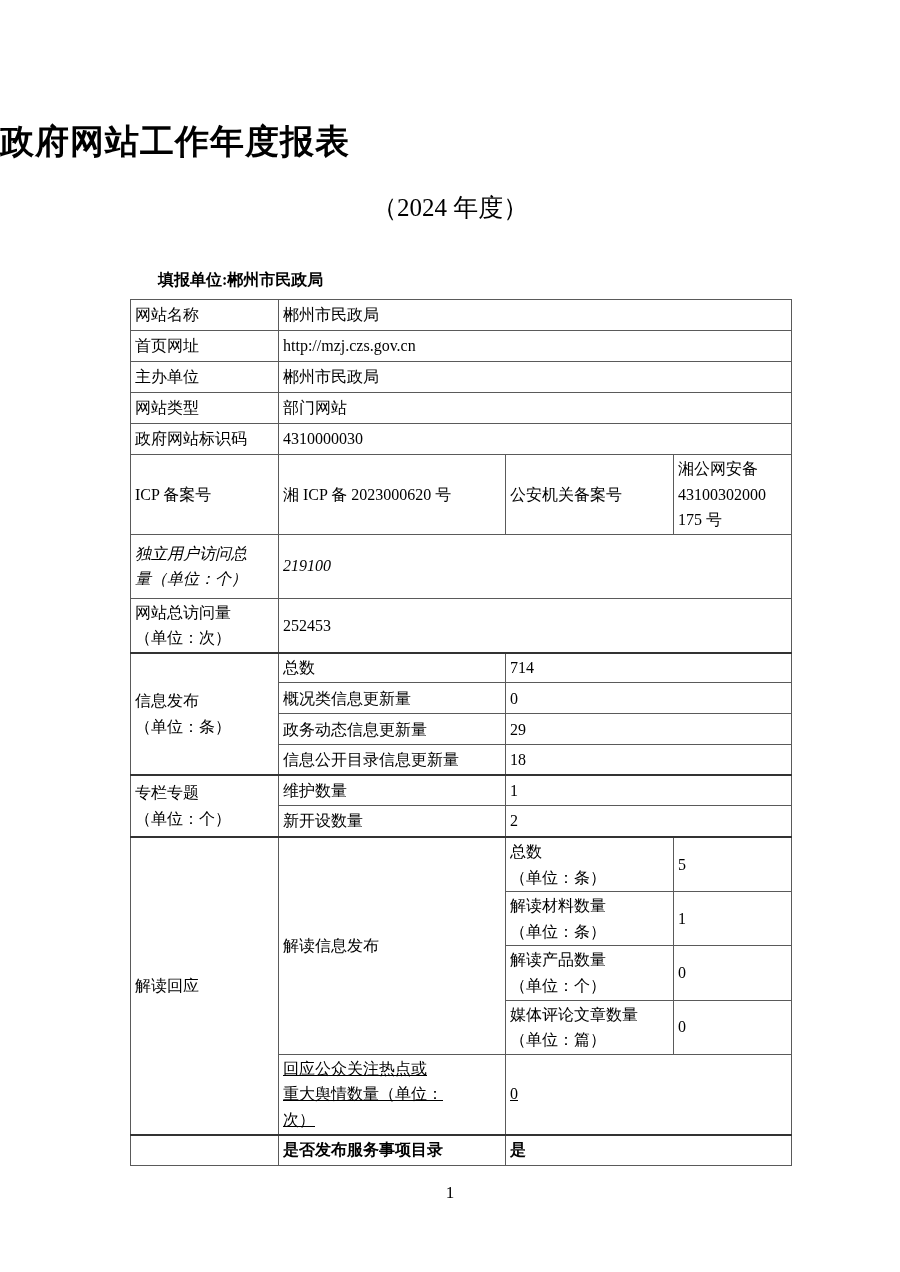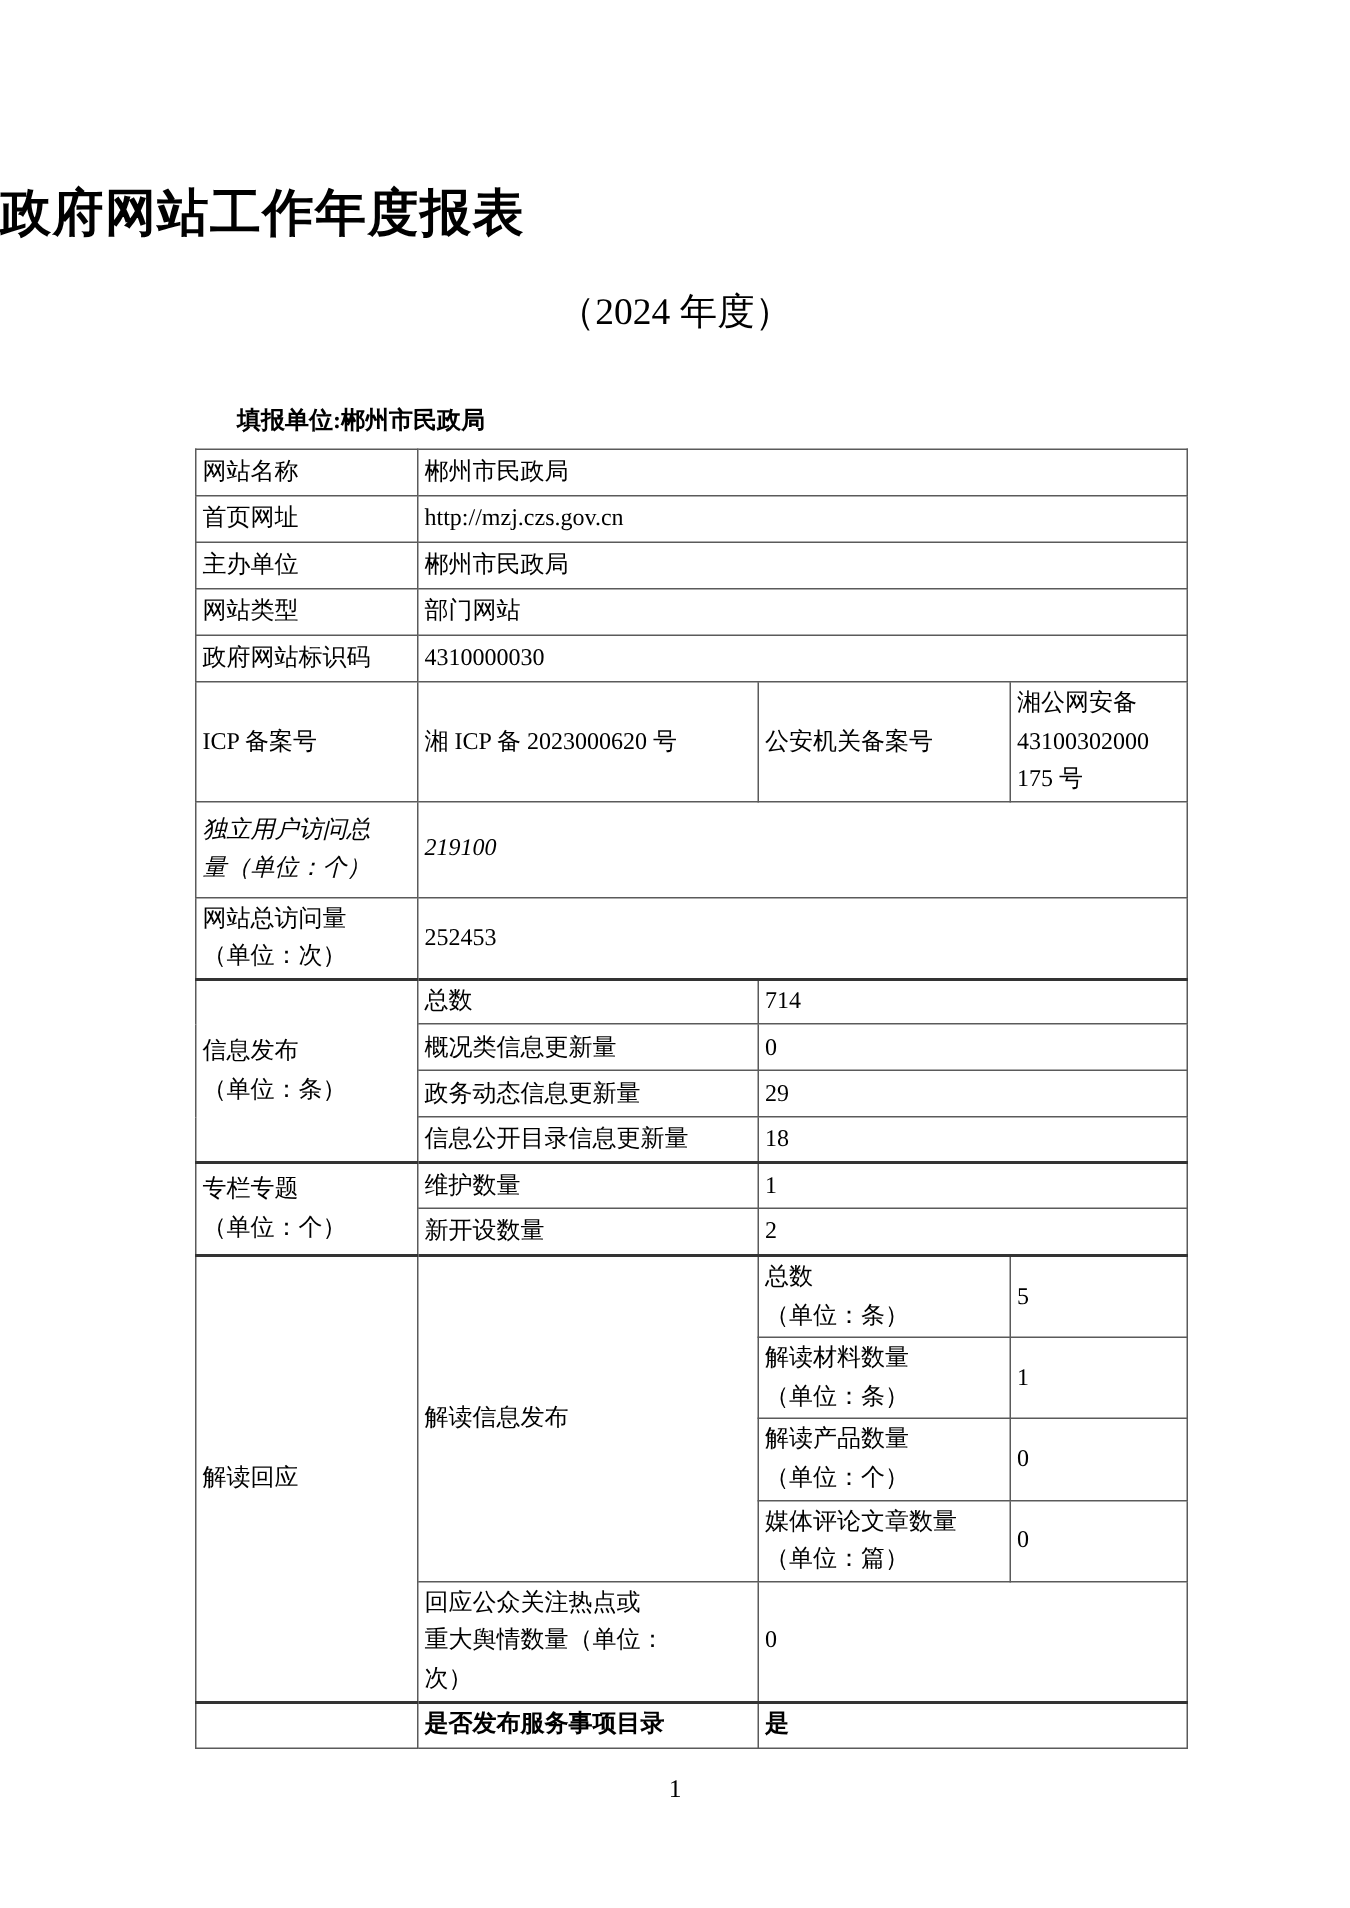--- a/index.html
+++ b/index.html
@@ -62,21 +62,21 @@
     word-break: break-all;
   }
   .pre { white-space: pre-line; }
   .sep { border-bottom: 2px solid #333333 !important; }
   tr.h30 { height: 30px; }
   tr.h31 { height: 31px; }
   tr.h35 { height: 31px; font-weight: bold; }
   tr.h52 { height: 52px; }
   tr.h64 { height: 64px; font-style: italic; }
   tr.h78 { height: 78px; }
-  tr.h79 { height: 79px; }
+  tr.h79 { height: 79px; text-decoration: underline; }
   .page-number {
     position: absolute;
     top: 1183px;
     left: 0;
     width: 900px;
     text-align: center;
     font-size: 17px;
   }
 </style>
 </head>

